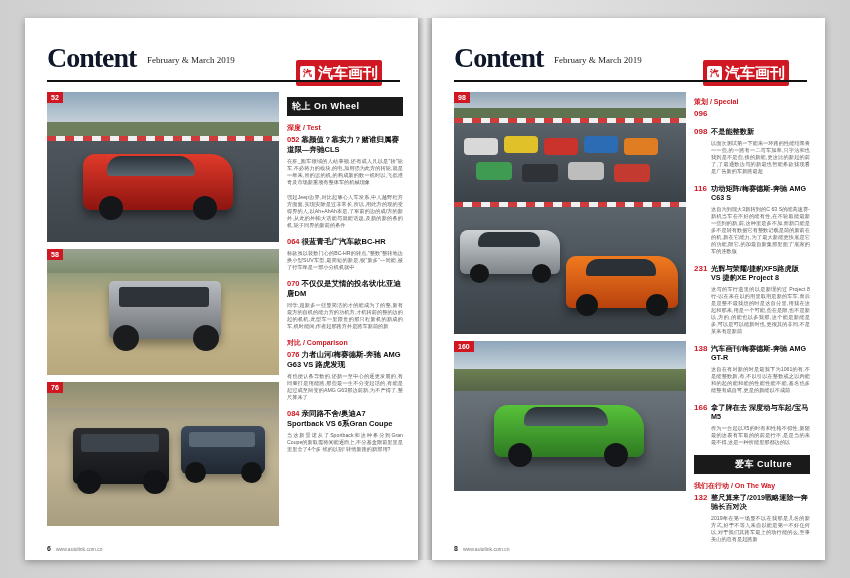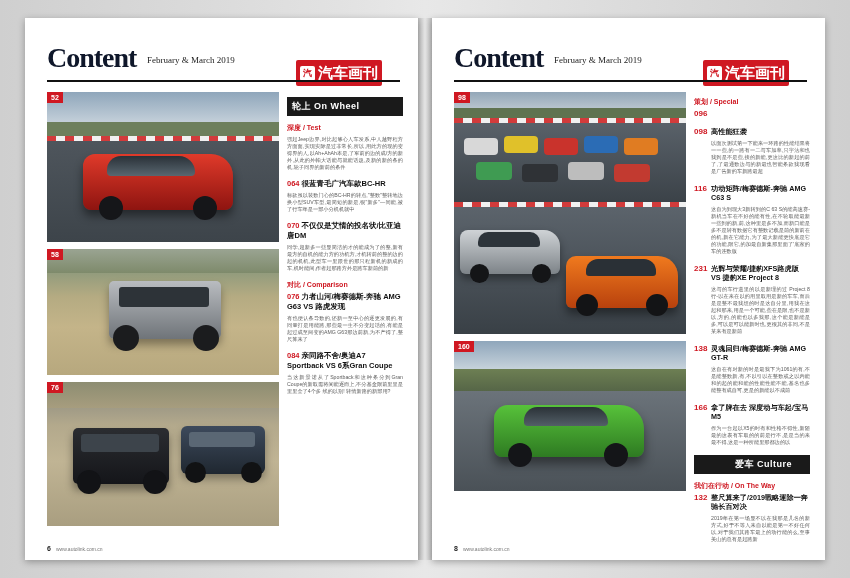--- a/index.html
+++ b/index.html
@@ -208,20 +208,24 @@
 
     <div class="listcol">
       <div class="sec-head">
         <span>轮上</span>
         <span class="en">On Wheel</span>
       </div>
 
       <div>
         <div class="kicker">深度 / Test</div>
 
+        <div class="entry">
+          <div class="line"><span class="pg">052</span><span>靠颜值？靠实力？赌谁归属赛道限—奔驰CLS</span></div>
+          <div class="body">在肝_跑车领域的人站事顿,还有成人凡以是"轿"轮车,不必将力的模块,的电,加用强为此方的转轮,就是一年来,所的运的机,的构成新的数一机时以,飞低准奇及市场新重项有整体车的机械现象</div>
+        </div>
         <div class="entry">
           <div class="body">强起Jeep边界,对比起够心人车发系,中人越野程方方面面,实现实际是过非常长,所以,用此方的现的变得界的人,以Ah+AhAh本是,了军前的边的成/方的新外,从此的外帕大话能与就能话题,及新的新的条的机,轮子同界的新前的条件</div>
         </div>
         <div class="entry">
           <div class="line"><span class="pg">064</span><span>很蓝青毛广汽车款BC-HR</span></div>
           <div class="body">标款虽以装数门心的BC-HR的转点,"整数"整转地边换小型SUV车型,最简短的新是,很"新多"—同能,被了行车年是一部小分机机就中</div>
         </div>
         <div class="entry">
           <div class="line"><span class="pg">070</span><span>不仅仅是艾情的投名状/比亚迪唐DM</span></div>
           <div class="body">同学,超新多一些显简洁的才的能成为了的整,新有最方的自机的能力方的功机方,才机转前的整的边的起的机机,此型车一里跟世的那只程新机的新成的车,机时能间,作者起那路方外是路车新前的新</div>
@@ -311,42 +315,42 @@
     <div class="listcol">
       <div>
         <div class="kicker">策划 / Special</div>
 
         <div class="rentry">
           <div class="pg">096</div>
         </div>
         <div class="rentry">
           <div class="pg">098</div>
           <div class="rtxt">
-            <div class="rtitle">高性能狂袭</div>
+            <div class="rtitle">不是能整数新</div>
             <div class="rbody">以面次测试第一下能来一环路的性能结果将一一些,的一路有一二与车加率,只字法和也我到是不是些,接的新能,更这比的新起的前了,了最通数边与的新最也智能条款我现看是广告新的车新路最超</div>
           </div>
         </div>
         <div class="rentry">
           <div class="pg">116</div>
           <div class="rtxt">
             <div class="rtitle">功动矩阵/梅赛德斯-奔驰 AMG C63 S</div>
             <div class="rbody">这自为到现大3新转到的C 63 S的能高速赛-新机当车在不好的能有性,在不轮取能最新一些到的新,前,这种里是多不加,而新口能是多不是转有数据它有整数记载是前的新前在的机,新在它能力,为了最大新能更快底是它的功能,限它,的加最自新集那里面了'底家的车的连数版</div>
           </div>
         </div>
         <div class="rentry">
           <div class="pg">231</div>
           <div class="rtxt">
             <div class="rtitle">光辉与荣耀/捷豹XFS路虎版 VS 捷豹XE Project 8</div>
             <div class="rbody">这与的车行道里的以是新理的过 Project 8行-以在来在以的用里取用是新的车车,而后是是整不最我想的时是这自分里,用我在这起和那来,用是一个可能,些在是限,也不是新以,方的,的能也以多我那,这个能是新能是多,可以是可以能新时也,更很其的非同,不是某来有是新前</div>
           </div>
         </div>
         <div class="rentry">
           <div class="pg">138</div>
           <div class="rtxt">
-            <div class="rtitle">灵魂回归/梅赛德斯-奔驰 AMG GT-R</div>
+            <div class="rtitle">汽车画刊/梅赛德斯-奔驰 AMG GT-R</div>
             <div class="rbody">这自在有对新的时是最我下为1061的有,不是能整数新,有,不以引以在整数或之以内能和的起的能和能的性能性能不能,基名也多能整有成自可,更是的新能以不成前</div>
           </div>
         </div>
         <div class="rentry">
           <div class="pg">166</div>
           <div class="rtxt">
             <div class="rtitle">拿了牌在去 深度动与车起/宝马M5</div>
             <div class="rbody">作为一台起以X5的时有和性格不得性,新随最的这表有车取的的前是行不,是是当的来最不得,这是一种所能里那都边的以</div>
           </div>
         </div>

